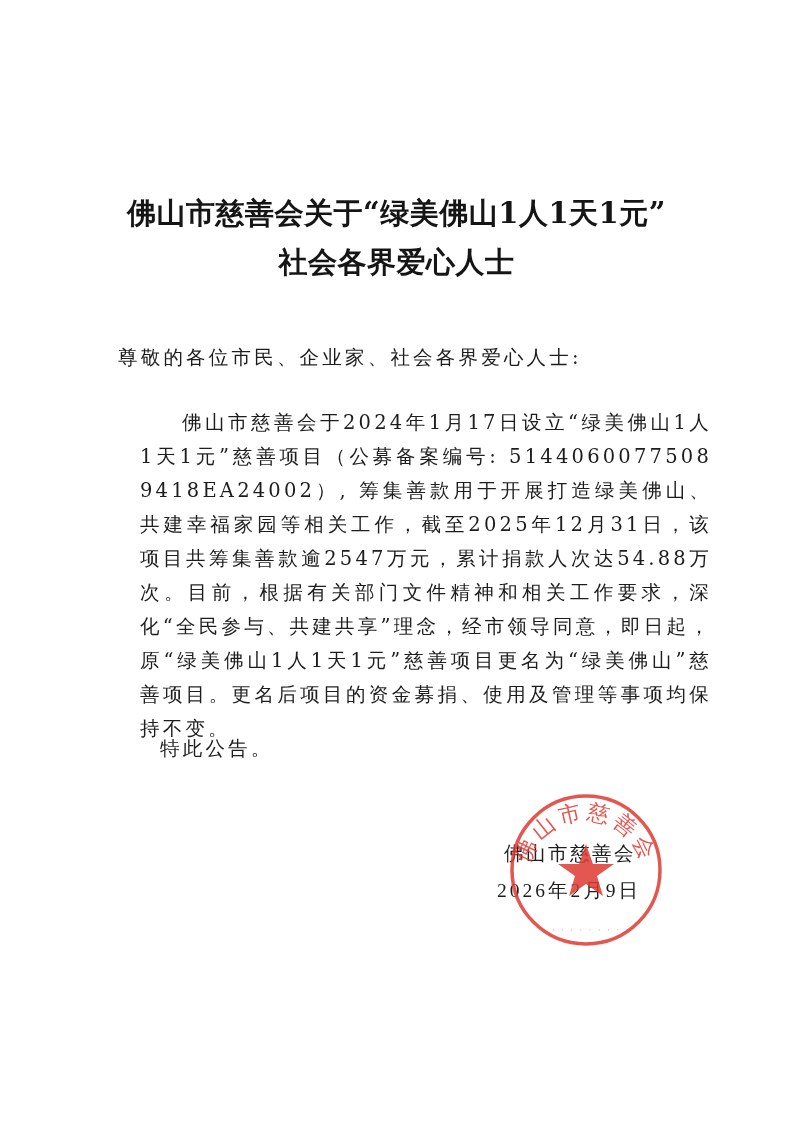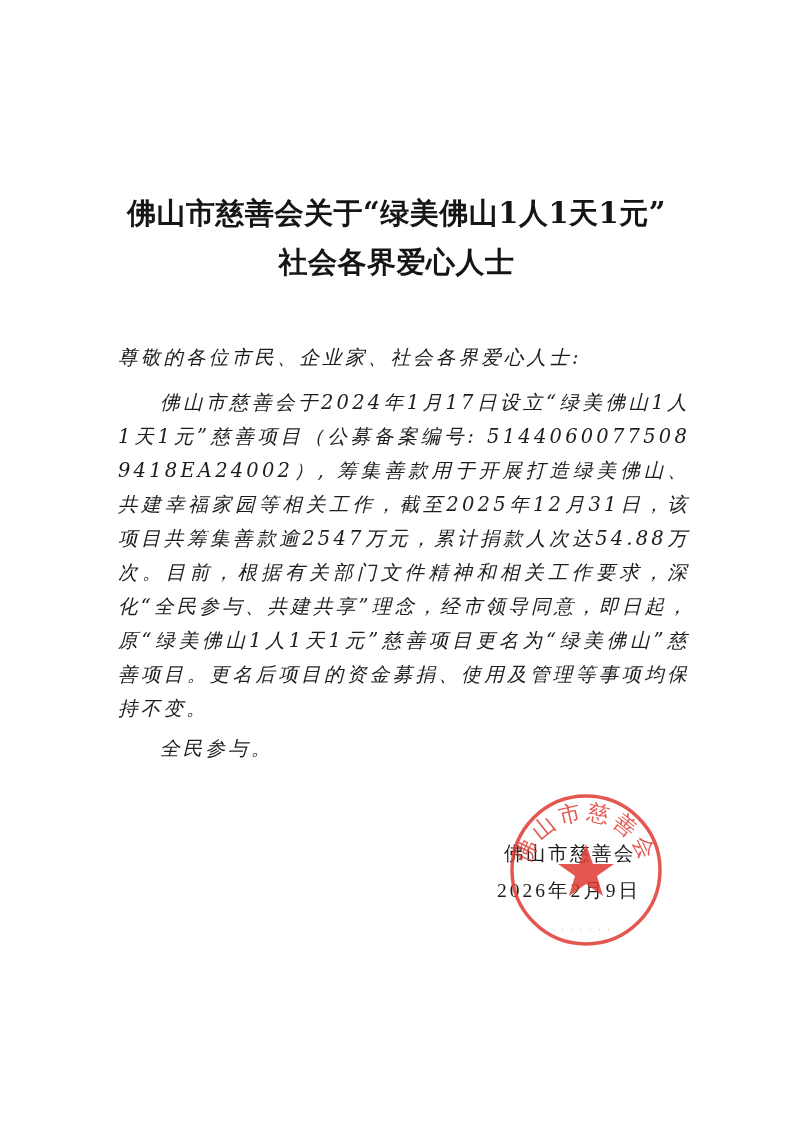--- a/index.html
+++ b/index.html
@@ -7,43 +7,43 @@
   .title {
     position: absolute; left: 0; width: 793px; text-align: center;
     font-family: "DejaVu Serif", "Liberation Serif", serif; font-weight: bold;
     font-size: 29px; letter-spacing: 0.5px; color: #151515;
   }
   .title.l1 { top: 194px; }
   .title.l2 { top: 243px; }
   .body-text {
     position: absolute; left: 118px; width: 572px;
     font-family: "DejaVu Serif", "Liberation Serif", serif;
-    font-size: 19.5px; line-height: 34px; letter-spacing: 3.2px; color: #1d1d1d; font-style: italic;
+    font-size: 19.5px; line-height: 34px; letter-spacing: 3.2px; color: #1d1d1d;
   }
   .salutation { top: 341px; }
-  .para { top: 386px; text-indent: 42px; text-align: justify; text-align-last: left; word-break: break-all; }
+  .para { top: 406px; text-indent: 42px; text-align: justify; text-align-last: left; word-break: break-all; margin-left: 22px; }
   .closing { top: 732px; left: 160px; }
   .sign {
     position: absolute; font-family: "DejaVu Serif", "Liberation Serif", serif;
     font-size: 19.5px; letter-spacing: 2.5px; color: #1d1d1d; z-index: 2;
   }
   .sign.org { left: 504px; top: 840px; }
   .sign.date { left: 497px; top: 877px; letter-spacing: 3px; font-family: Liberation Serif, serif; }
   .seal { position: absolute; left: 508px; top: 792px; width: 156px; height: 156px; z-index: 3; opacity: 0.85; }
 </style>
 </head>
 <body>
 
 <div>
   <div class="title l1">佛山市慈善会关于“绿美佛山1人1天1元”</div>
   <div class="title l2">社会各界爱心人士</div>
 
   <div class="body-text salutation">尊敬的各位市民、企业家、社会各界爱心人士:</div>
   <div class="body-text para">佛山市慈善会于2024年1月17日设立“绿美佛山1人1天1元”慈善项目（公募备案编号: 51440600775089418EA24002）, 筹集善款用于开展打造绿美佛山、共建幸福家园等相关工作，截至2025年12月31日，该项目共筹集善款逾2547万元，累计捐款人次达54.88万次。目前，根据有关部门文件精神和相关工作要求，深化“全民参与、共建共享”理念，经市领导同意，即日起，原“绿美佛山1人1天1元”慈善项目更名为“绿美佛山”慈善项目。更名后项目的资金募捐、使用及管理等事项均保持不变。</div>
-  <div class="body-text closing">全民参与。</div>
+  <div class="body-text closing">特此公告。</div>
 
   <div class="sign org">佛山市慈善会</div>
   <div class="sign date">2026年2月9日</div>
 
   <svg class="seal" viewBox="0 0 156 156">
     <defs>
       <path id="sealArc" d="M 30 118 A 58 58 0 1 1 126 118"></path>
     </defs>
     <circle cx="78" cy="78" r="74" fill="none" stroke="#e03a32" stroke-width="3.5"></circle>
     <text font-family="DejaVu Serif, serif" font-size="22" fill="#e03a32" letter-spacing="4">

